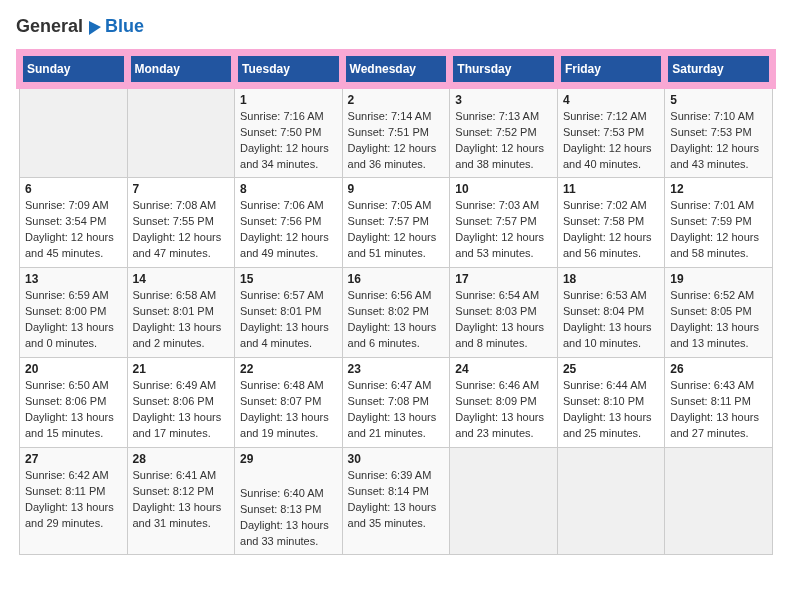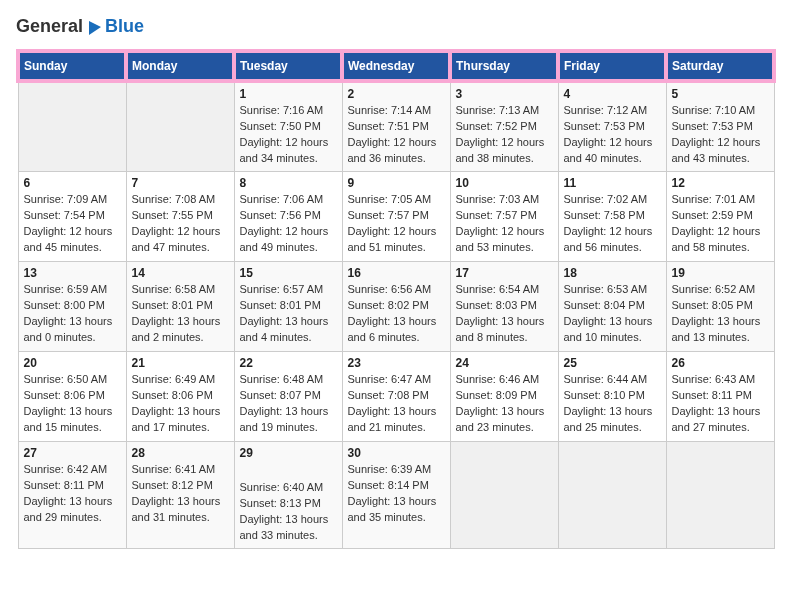--- a/index.html
+++ b/index.html
@@ -42,21 +42,21 @@
       width: 100%;
       border-collapse: collapse;
       font-size: 11px;
     }
     .calendar thead th {
       background-color: #2255a0;
       color: #fff;
       padding: 6px 4px;
       text-align: left;
       font-size: 12px;
-      border: 4px solid #f9a8d4;
+      border: 7px solid #f9a8d4;
     }
     .calendar tbody td {
       border: 1px solid #ccc;
       vertical-align: top;
       padding: 4px 5px;
       height: 90px;
       width: 108px;
       background: #fff;
     }
     .calendar tbody tr:nth-child(odd) td {
@@ -149,21 +149,21 @@
           <div class="day-info" style="white-space: pre-line;">Sunrise: 7:10 AM
 Sunset: 7:53 PM
 Daylight: 12 hours
 and 43 minutes.</div>
         </td>
       </tr>
       <tr>
         <td>
           <span class="day-num">6</span>
           <div class="day-info" style="white-space: pre-line;">Sunrise: 7:09 AM
-Sunset: 7:54 PM
+Sunset: 3:54 PM
 Daylight: 12 hours
 and 45 minutes.</div>
         </td>
         <td>
           <span class="day-num">7</span>
           <div class="day-info" style="white-space: pre-line;">Sunrise: 7:08 AM
 Sunset: 7:55 PM
 Daylight: 12 hours
 and 47 minutes.</div>
         </td>
@@ -191,21 +191,21 @@
         <td>
           <span class="day-num">11</span>
           <div class="day-info" style="white-space: pre-line;">Sunrise: 7:02 AM
 Sunset: 7:58 PM
 Daylight: 12 hours
 and 56 minutes.</div>
         </td>
         <td>
           <span class="day-num">12</span>
           <div class="day-info" style="white-space: pre-line;">Sunrise: 7:01 AM
-Sunset: 2:59 PM
+Sunset: 7:59 PM
 Daylight: 12 hours
 and 58 minutes.</div>
         </td>
       </tr>
       <tr>
         <td>
           <span class="day-num">13</span>
           <div class="day-info" style="white-space: pre-line;">Sunrise: 6:59 AM
 Sunset: 8:00 PM
 Daylight: 13 hours

